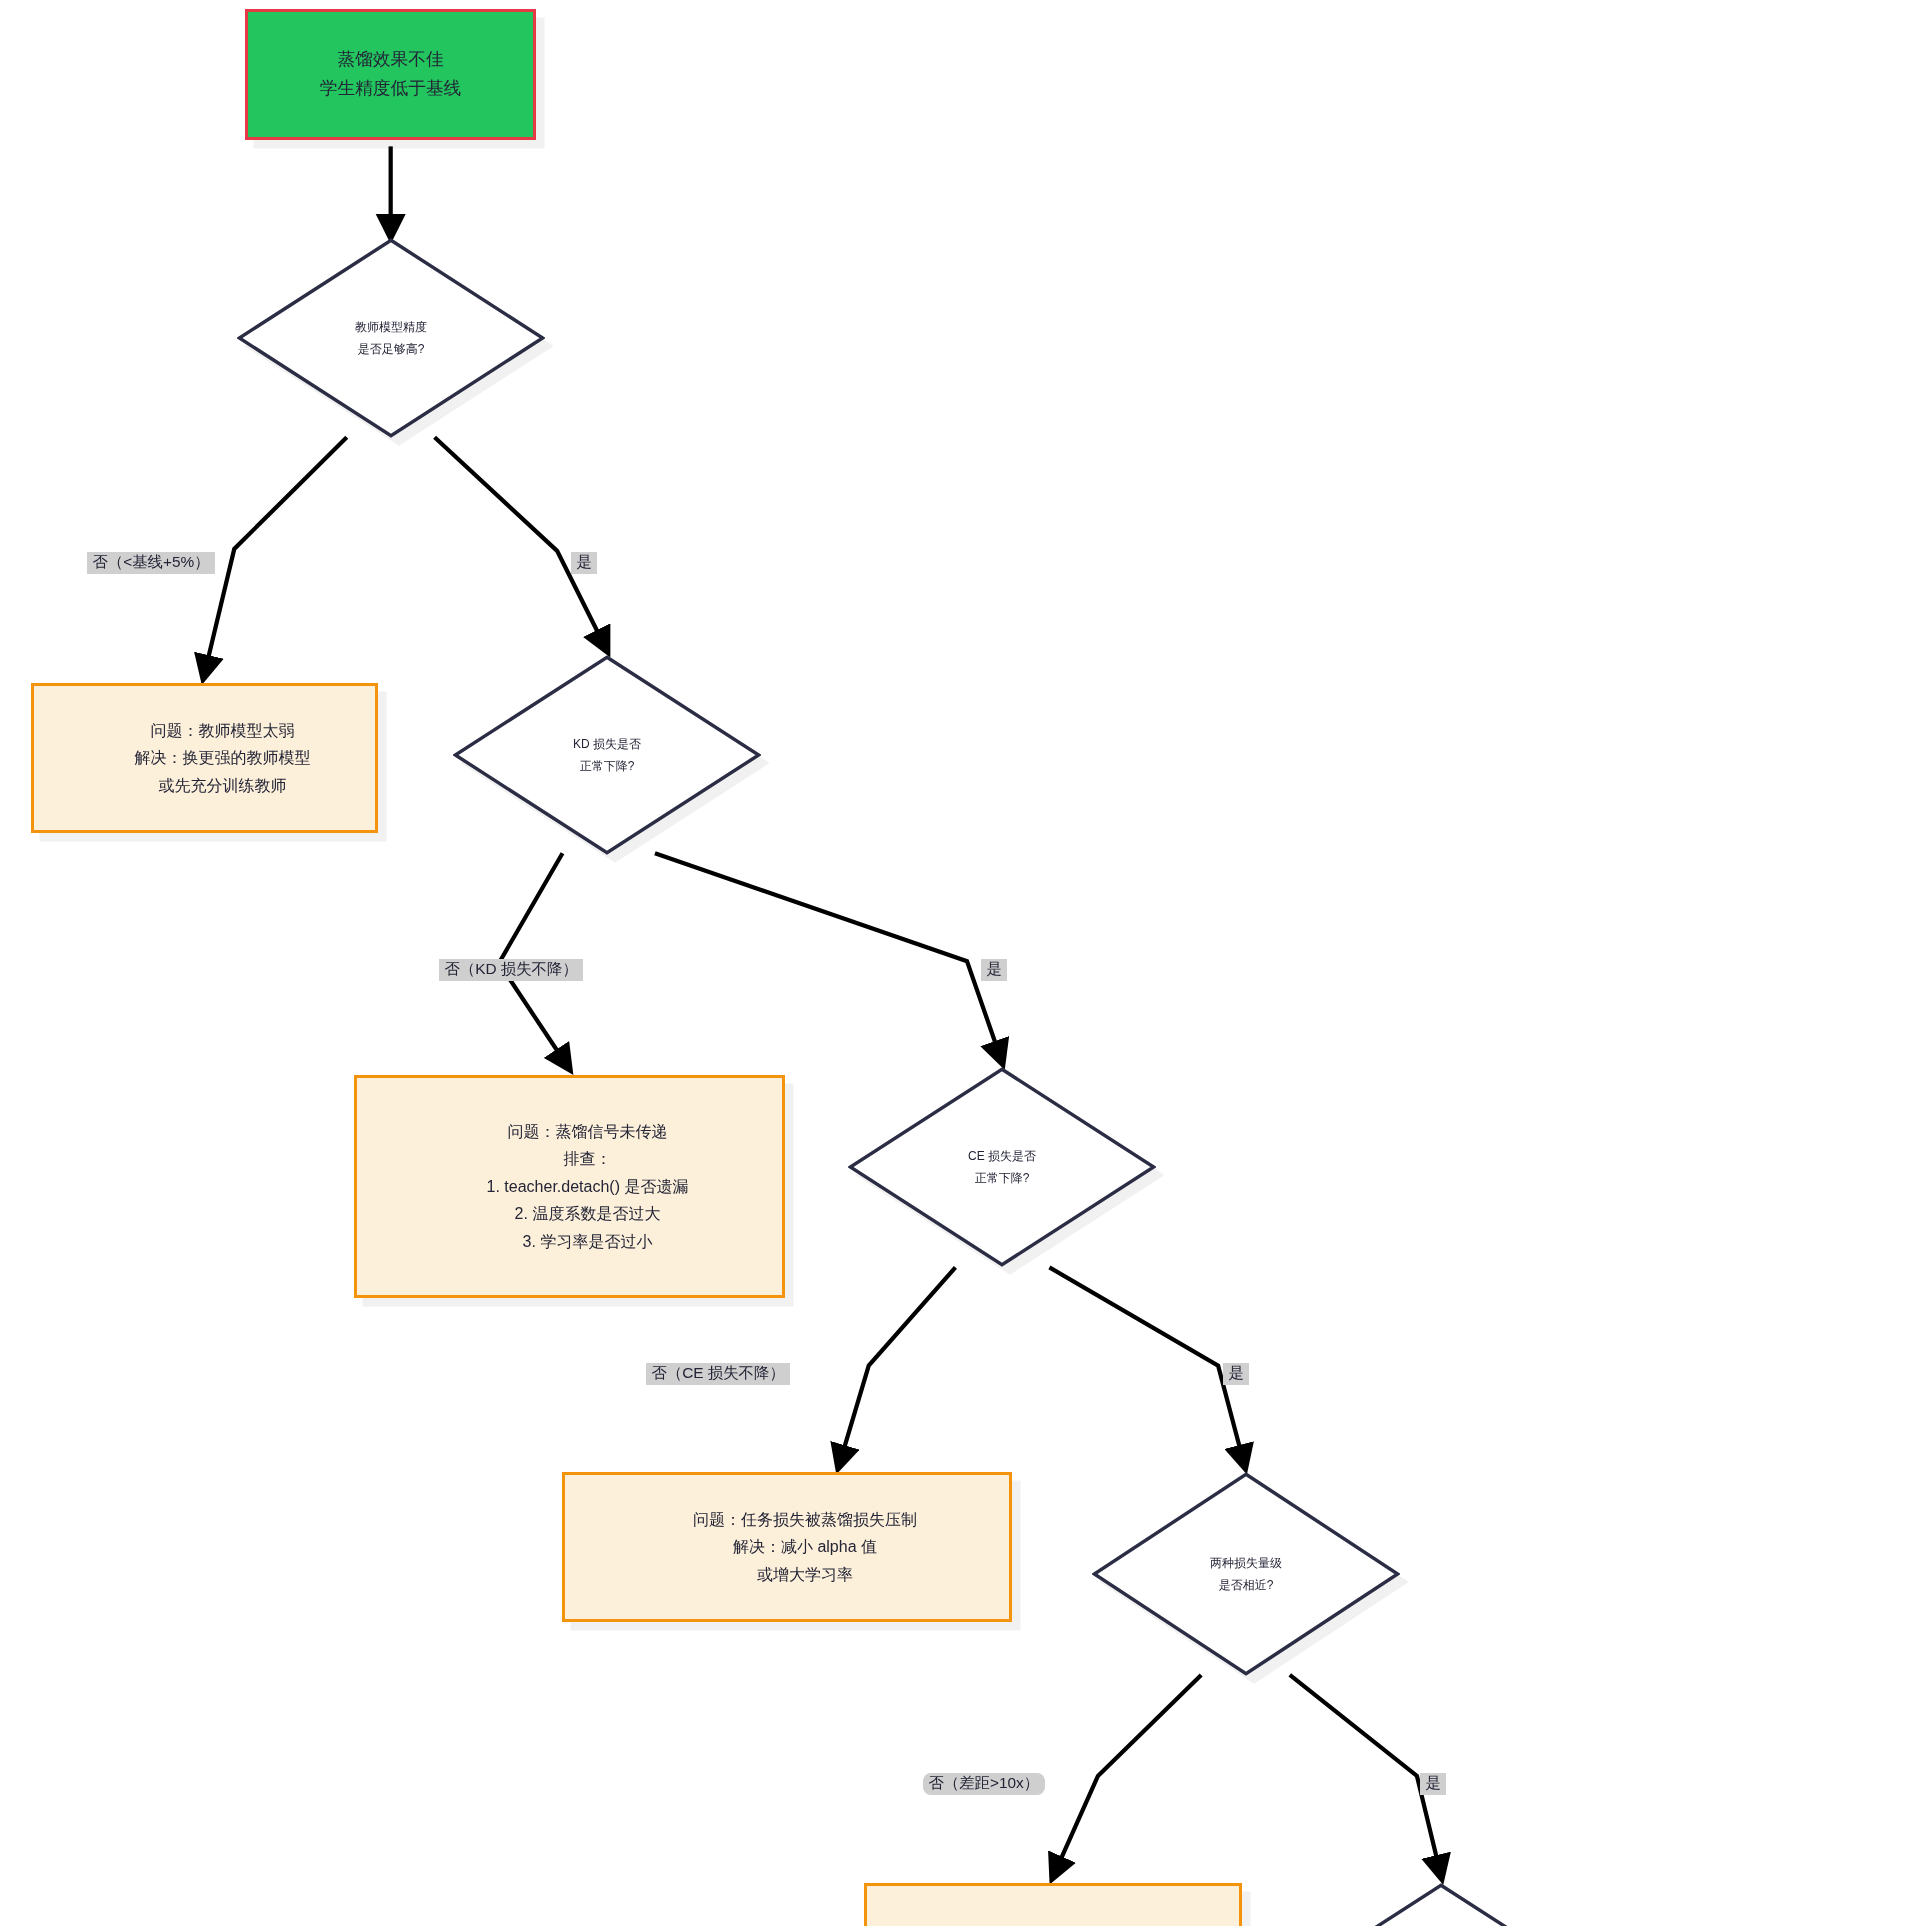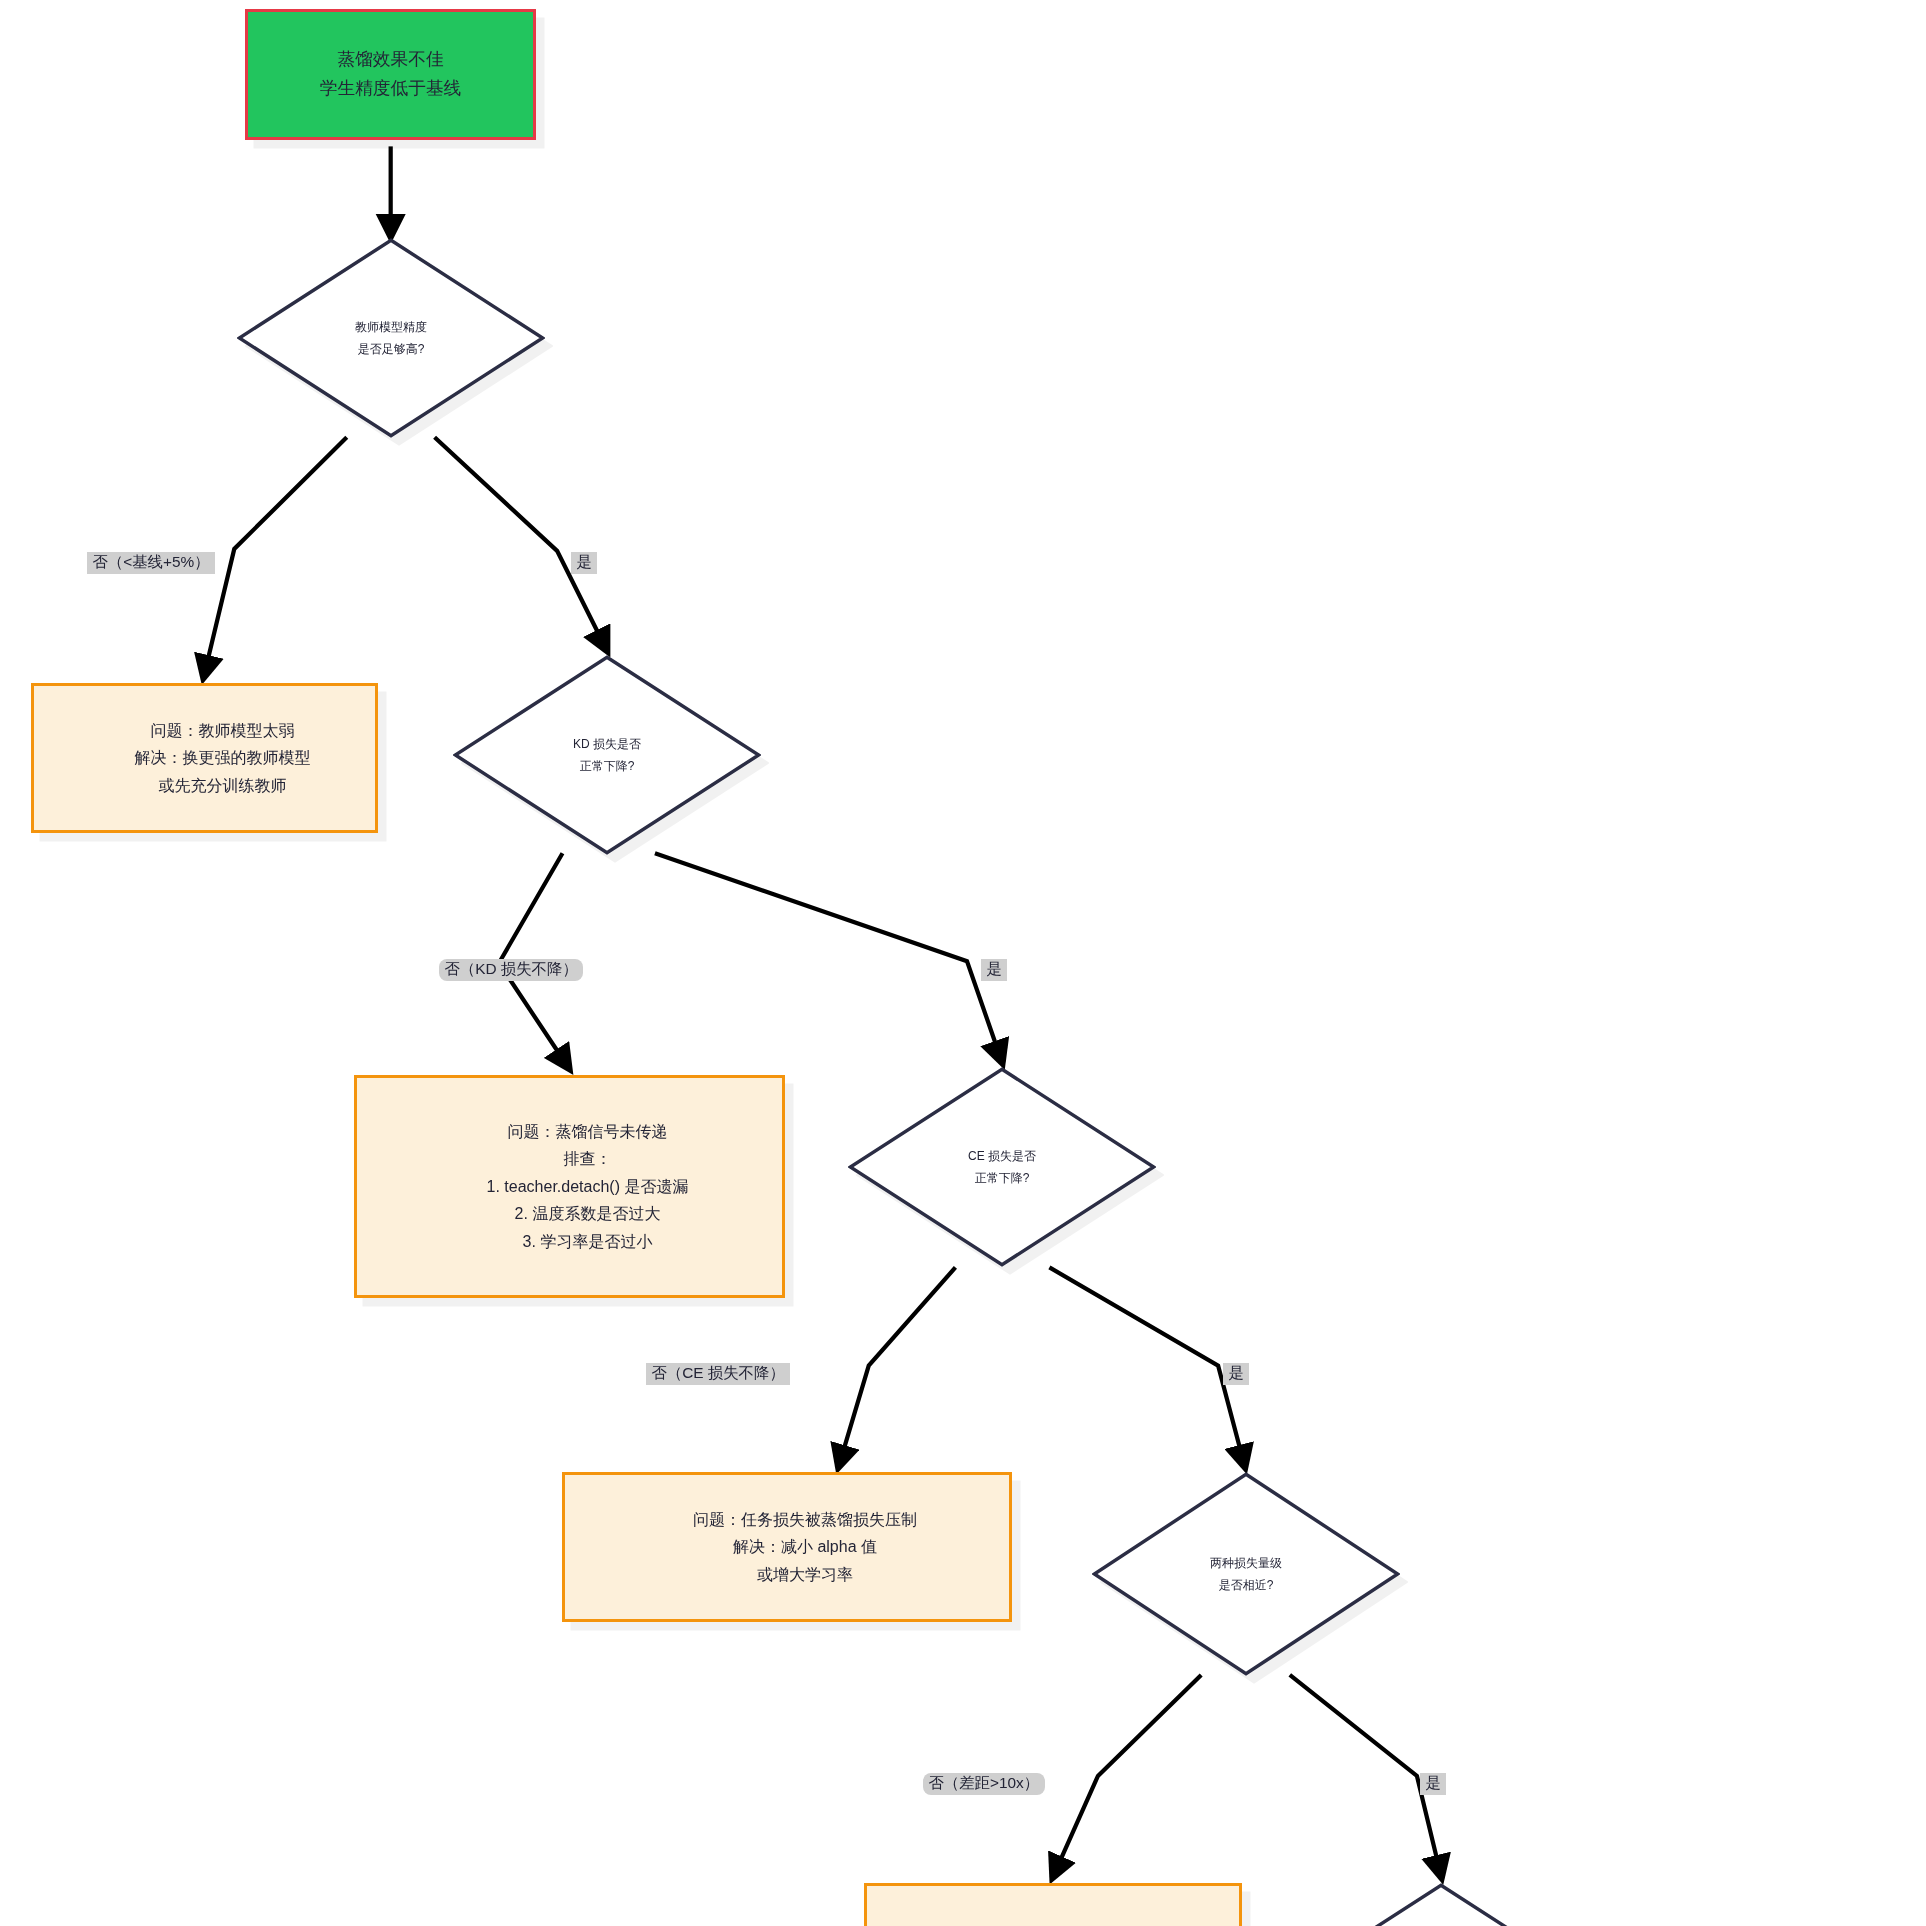--- a/index.html
+++ b/index.html
@@ -216,21 +216,21 @@
     <svg class="dshape" viewBox="0 0 800 520" preserveAspectRatio="none">
       <polygon class="poly" points="400,6 794,260 400,514 6,260" fill="#ffffff" stroke="#2b2d44"></polygon>
     </svg>
 
   </div>
 
   <div class="edge-label fs-lbl" style="left:87px; top:552px;">否（&lt;基线+5%）</div>
 
   <div class="edge-label fs-lbl" style="left:571px; top:552px;">是</div>
 
-  <div class="edge-label fs-lbl" style="left:439px; top:959px;border-radius:8px;">否（KD 损失不降）</div>
+  <div class="edge-label fs-lbl" style="left:439px; top:959px;">否（KD 损失不降）</div>
 
   <div class="edge-label fs-lbl" style="left:981px; top:959px;">是</div>
 
   <div class="edge-label fs-lbl" style="left:646px; top:1363px;">否（CE 损失不降）</div>
 
   <div class="edge-label fs-lbl" style="left:1223px; top:1363px;">是</div>
 
   <div class="edge-label fs-lbl" style="left:923px; top:1773px;border-radius:8px;">否（差距&gt;10x）</div>
 
   <div class="edge-label fs-lbl" style="left:1420px; top:1773px;">是</div>

